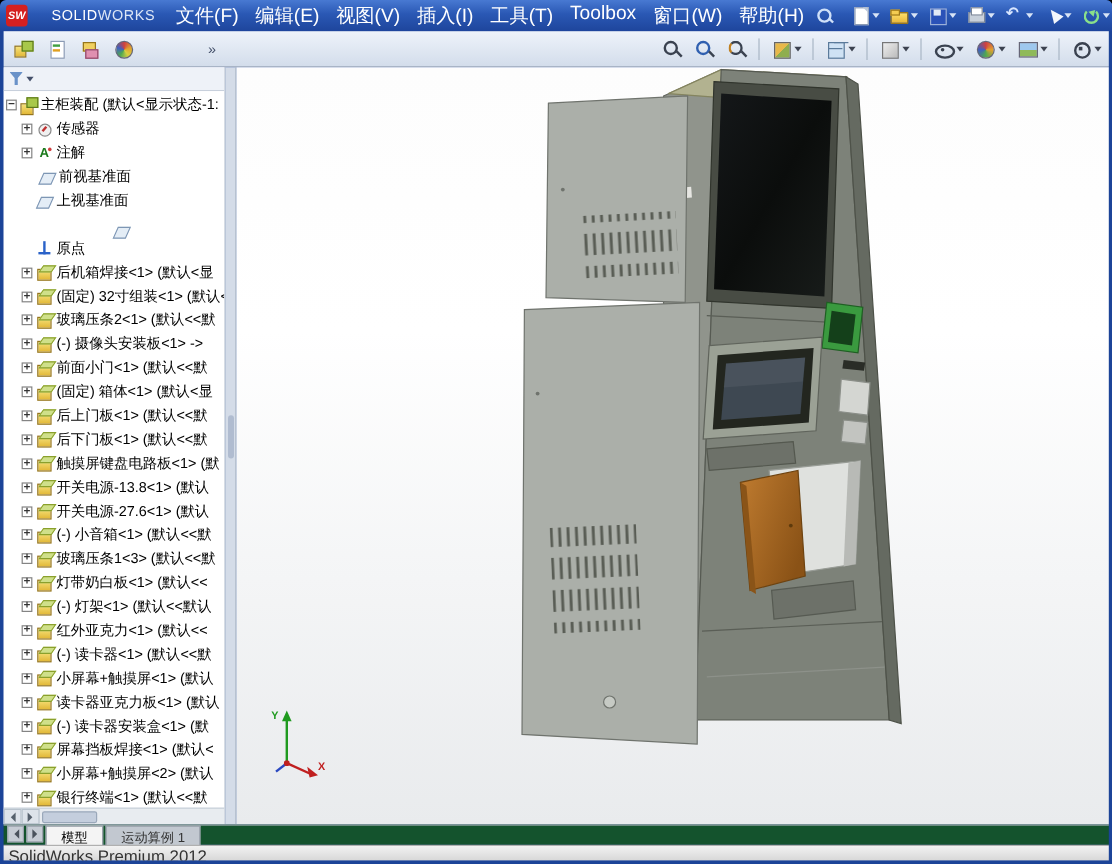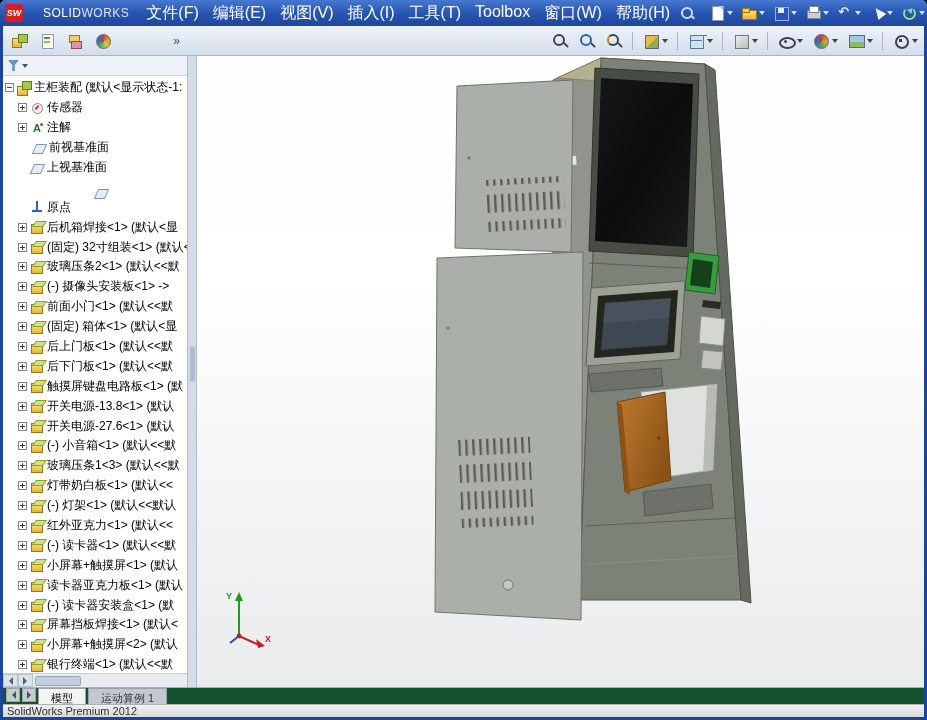--- a/index.html
+++ b/index.html
@@ -183,21 +183,21 @@
     border-top:1px solid #a8b0ba;display:flex;align-items:flex-start;padding-left:3px;gap:2px}
   .tabnav{width:14px;height:14px;background:#c6ccd4;border:1px solid #9aa2ac;margin-bottom:1px;
     display:flex;align-items:center;justify-content:center}
   .tabnav .tl{width:0;height:0;border:4px solid transparent;border-right-color:#4a525c;margin-right:3px}
   .tabnav .tr{width:0;height:0;border:4px solid transparent;border-left-color:#4a525c;margin-left:3px}
   .dtab{font-size:11px;padding:2px 12px 2px;background:#c2c8d0;border:1px solid #98a0aa;
     border-bottom:none;color:#333;white-space:nowrap}
   .dtab.active{background:#f4f4f4;color:#000}
   .statusbar{position:absolute;left:3px;right:3px;bottom:3px;height:13px;
     background:linear-gradient(#f2f2f2,#d8d8d8);border-top:1px solid #b0b0b0;
-    font-size:11px;color:#333;display:flex;align-items:flex-start;padding:0 4px;overflow:hidden}
+    font-size:14px;color:#333;display:flex;align-items:flex-start;padding:0 4px;overflow:hidden}
 </style>
 </head>
 <body>
 
 <div class="window">
 
   <div class="titlebar">
     <span class="logo">SW</span>
     <span class="apptitle"><b>SOLID</b><span class="lt">WORKS</span></span>
     <nav class="menubar">

